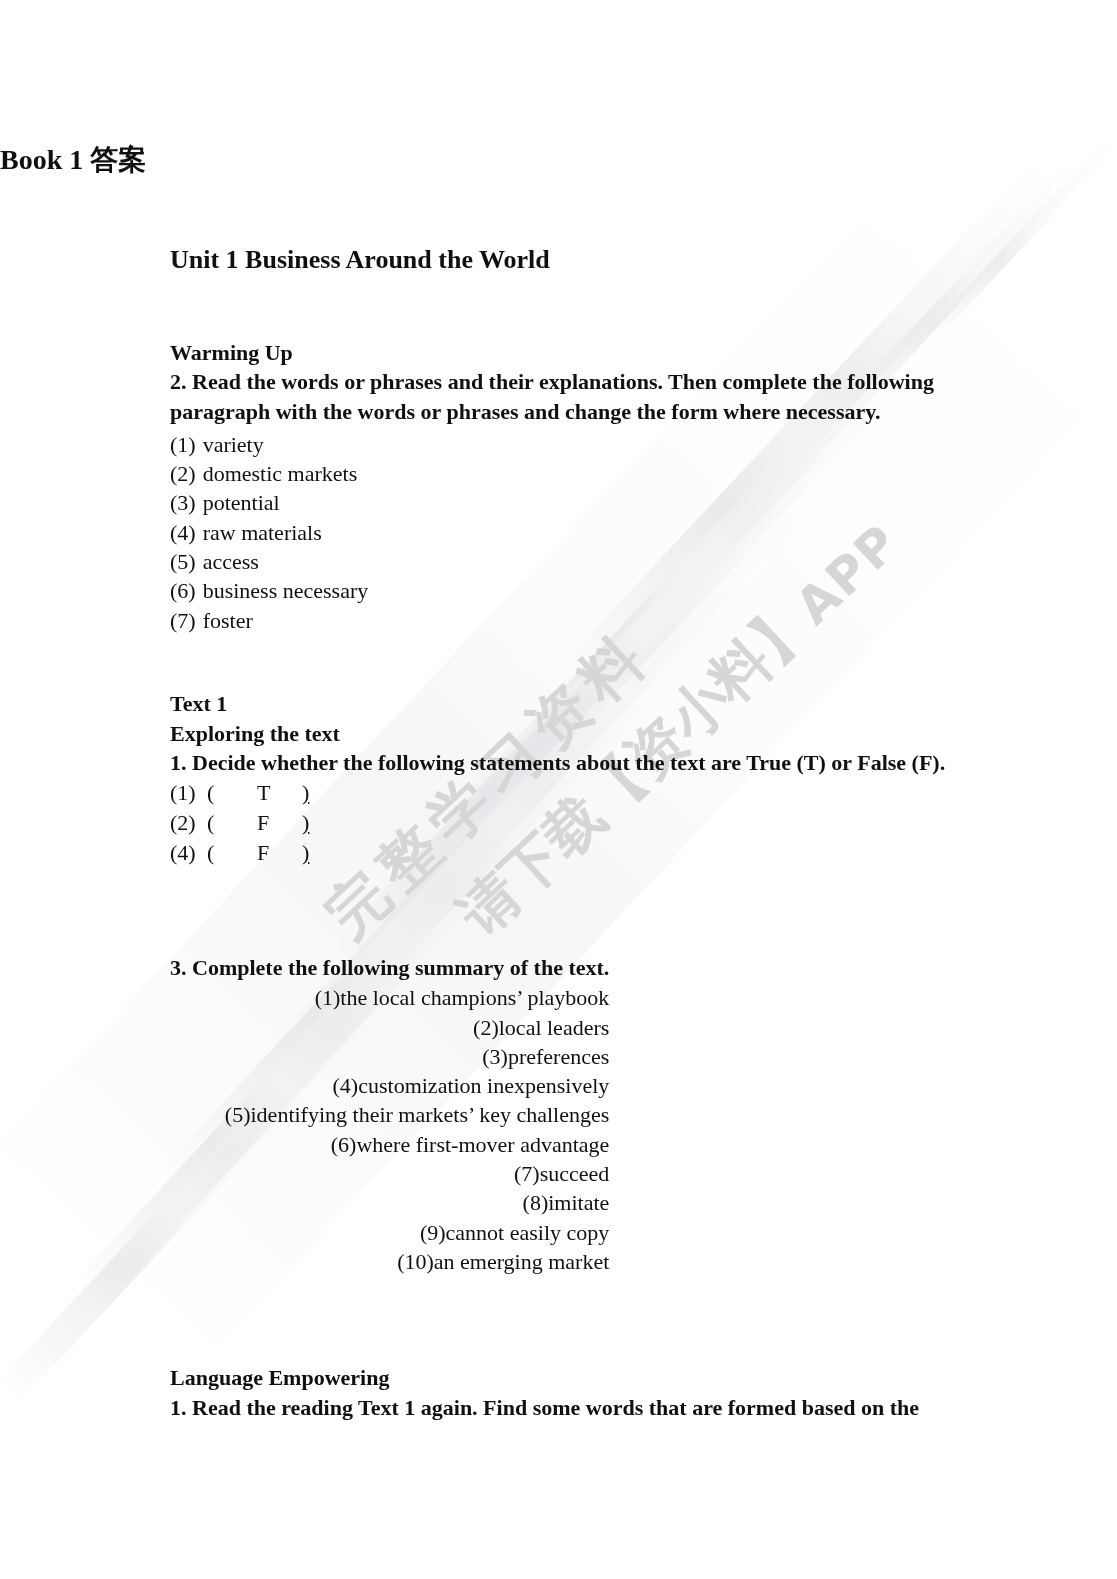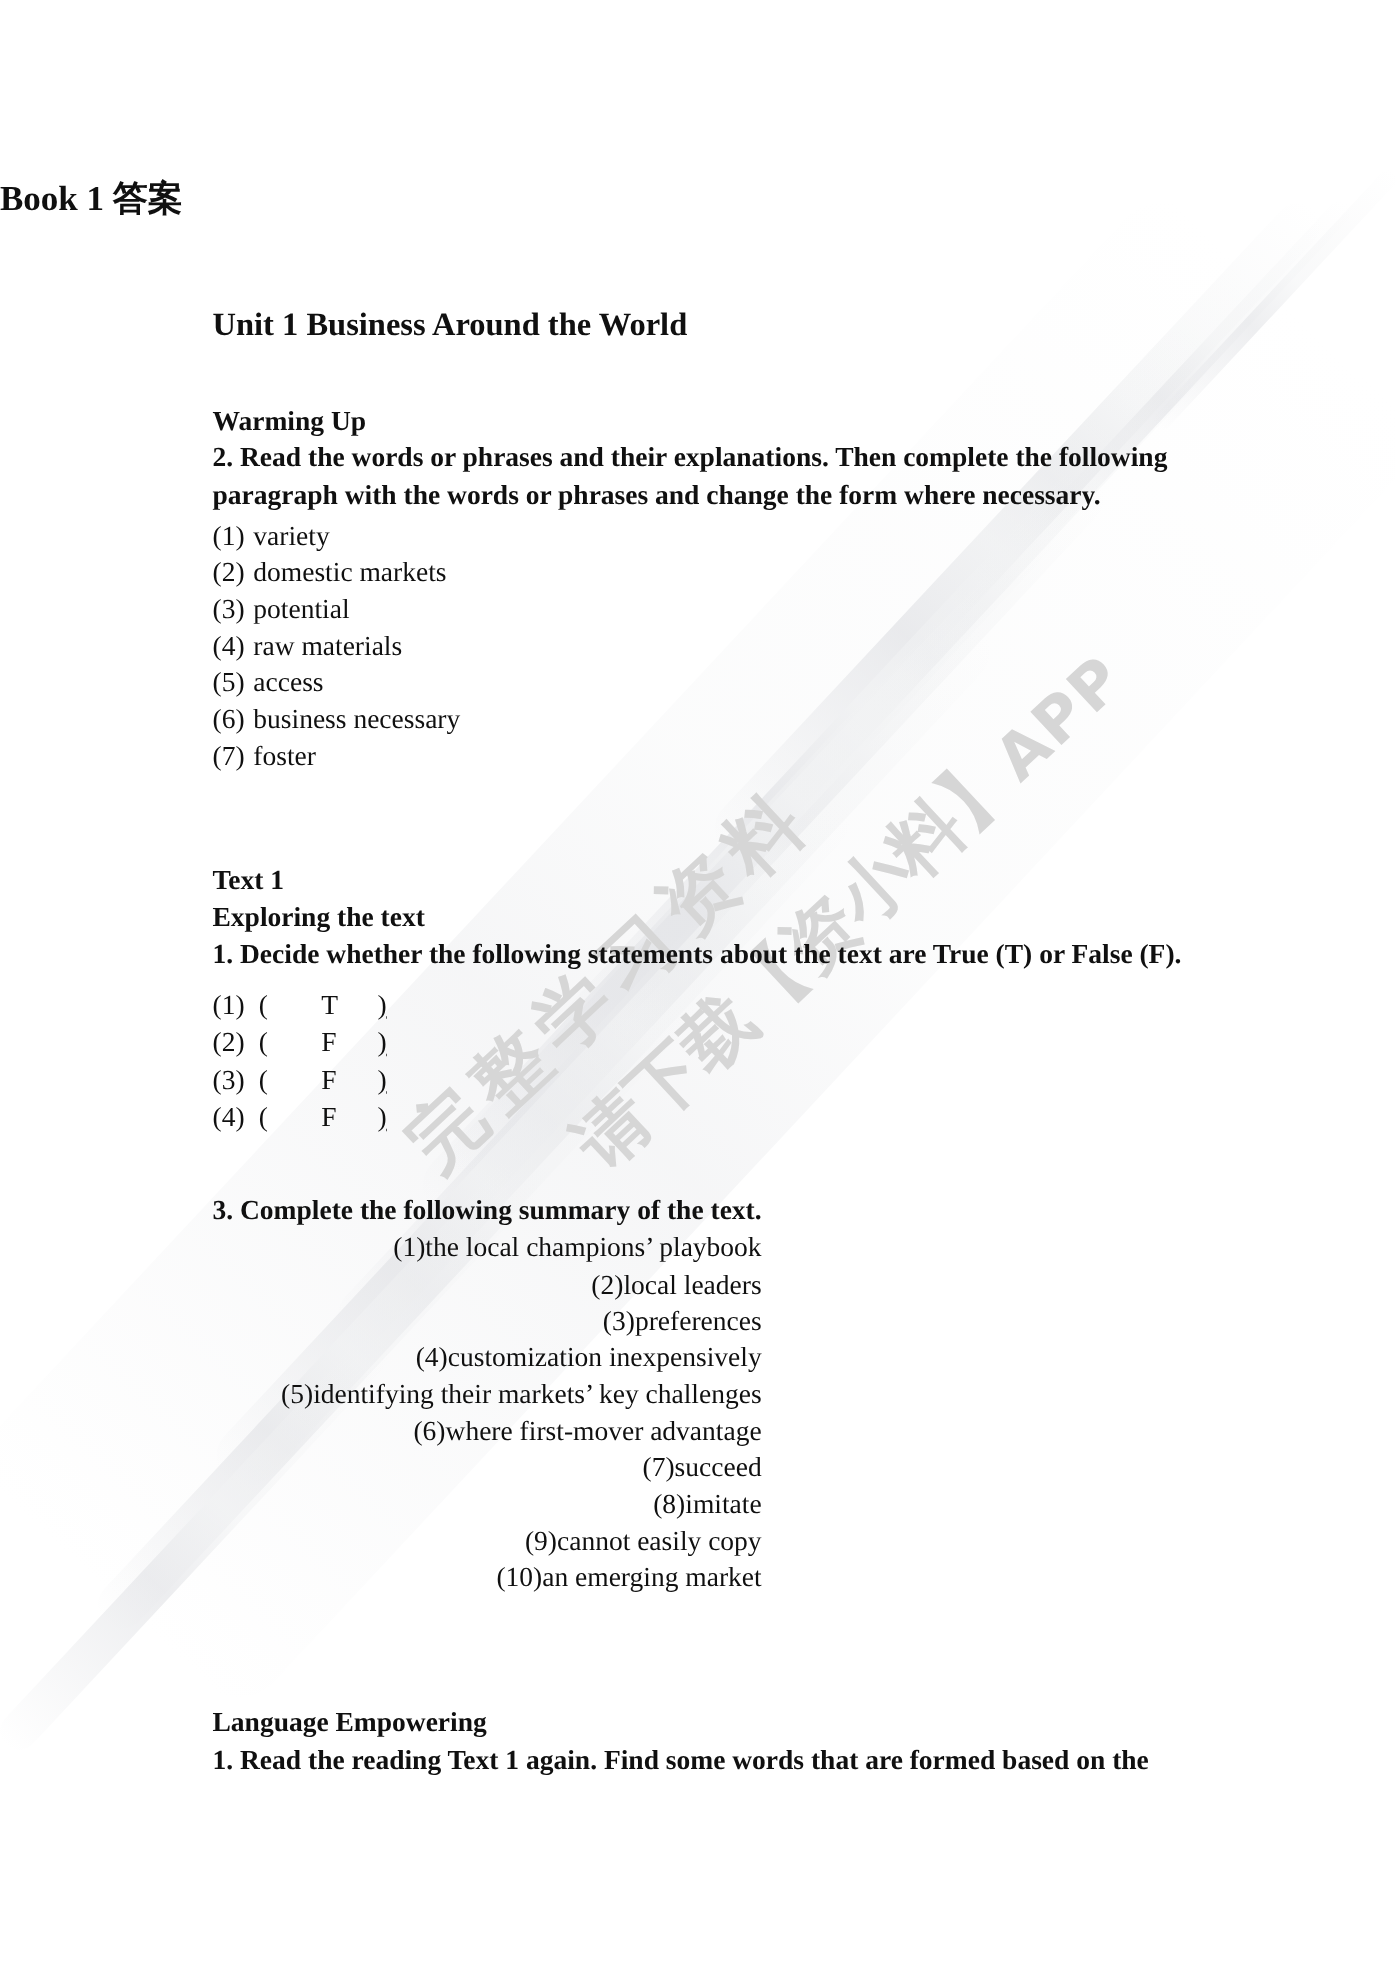--- a/index.html
+++ b/index.html
@@ -47,29 +47,29 @@
   
   .doc-title{
     position:absolute;left:0;top:142px;width:100%;
     text-align:left;font-size:28px;font-weight:bold;line-height:36px;
   }
   .unit-heading{
     position:absolute;left:170px;top:242px;
     font-size:26px;font-weight:bold;line-height:36px;white-space:nowrap;
   }
   .block{position:absolute;left:170px;font-size:22px;line-height:29.3px;}
-  .b-warming{top:322px;}
+  .b-warming{top:338px;}
   .b-text1{top:689px;line-height:29.5px;}
   .b-summary{top:953px;}
   .b-language{top:1363px;line-height:30px;}
   .bold{font-weight:bold;}
   .line{white-space:nowrap;}
   .answer-list{margin-top:4px;}
   .wnum{margin-right:7px;}
-  .tf-list{margin-top:11px;line-height:30px;text-decoration:underline;}
+  .tf-list{margin-top:0;line-height:30px;text-decoration:underline;}
   .tf-num{display:inline-block;width:37px;}
   .tf-open{display:inline-block;width:50px;}
   .tf-letter{display:inline-block;width:45px;}
   .sum-list{margin-top:1px;text-align:right;}
   .sum-num{display:inline-block;width:58px;}
 </style>
 </head>
 <body>
 
 <div class="page">
@@ -110,21 +110,20 @@
     </div>
   </div>
 
   <div class="block b-text1">
     <div class="line bold">Text 1</div>
     <div class="line bold">Exploring the text</div>
     <div class="line bold">1. Decide whether the following statements about the text are True (T) or False (F).</div>
     <div class="tf-list">
       <div class="line"><span class="tf-num">(1)</span><span class="tf-open">(</span><span class="tf-letter">T</span><span>)</span></div>
       <div class="line"><span class="tf-num">(2)</span><span class="tf-open">(</span><span class="tf-letter">F</span><span>)</span></div>
-      <div class="line"><span class="tf-num">(3)</span><span class="tf-open">(</span><span class="tf-letter">F</span><span>)</span></div>
       <div class="line"><span class="tf-num">(4)</span><span class="tf-open">(</span><span class="tf-letter">F</span><span>)</span></div>
     </div>
   </div>
 
   <div class="block b-summary">
     <div class="line bold">3. Complete the following summary of the text.</div>
     <div class="sum-list">
       <div class="line"><span class="sum-num">(1)</span><span>the local champions’ playbook</span></div>
       <div class="line"><span class="sum-num">(2)</span><span>local leaders</span></div>
       <div class="line"><span class="sum-num">(3)</span><span>preferences</span></div>

